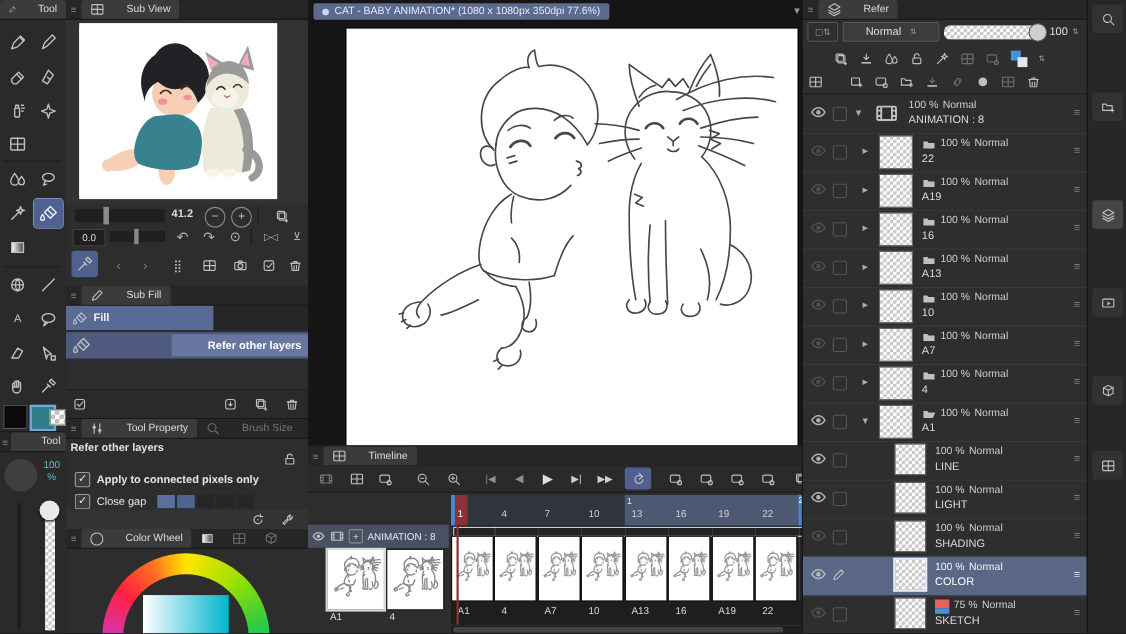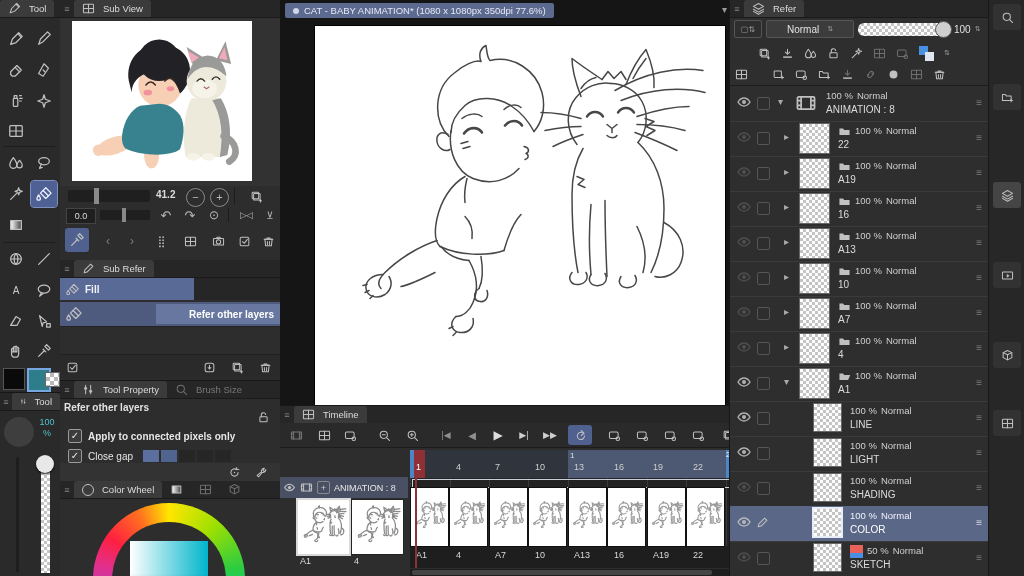--- a/index.html
+++ b/index.html
@@ -2,21 +2,21 @@
 <html><head>
 <meta charset="utf-8">
 <style>
   html,body{margin:0;padding:0;background:#111;}
   #app{position:relative;width:1024px;height:576px;overflow:hidden;
        font-family:"Liberation Sans",sans-serif;font-size:10px;color:#c9c9c9;
        background:#242424;user-select:none;}
   .abs{position:absolute;}
   .panel{position:absolute;background:#2d2d2d;}
   .hdr{display:flex;align-items:center;height:17px;background:#262626;border-bottom:1px solid #1a1a1a;}
-  .tab{display:flex;align-items:center;gap:8px;background:#3b3b3b;color:#ddd;padding:1px 8px;height:15px;border-radius:3px 3px 0 0;font-size:9.5px;white-space:nowrap;}
+  .tab{display:flex;align-items:center;gap:20px;background:#3b3b3b;color:#ddd;padding:1px 8px;height:15px;border-radius:3px 3px 0 0;font-size:9.5px;white-space:nowrap;}
   .tab.dim{background:transparent;color:#777;}
   .burger{color:#888;font-size:9px;width:14px;text-align:center;letter-spacing:0;}
   .ic{width:16px;height:16px;display:block;}
   .ic14{width:13px;height:13px;display:block;}
   svg.ic *,svg.ic14 *{stroke:#c0c0c0;fill:none;stroke-width:1.4;stroke-linecap:round;stroke-linejoin:round;}
   svg .fill{fill:#c0c0c0;stroke:none;}
   .dimic *{stroke:#6e6e6e !important;}
   
   #toolcol{left:0;top:0;width:60px;height:576px;background:#2a2a2a;border-right:1px solid #171717;}
   .tl{position:absolute;width:26px;height:26px;display:flex;align-items:center;justify-content:center;border-radius:3px;}
@@ -550,21 +550,21 @@
       </div>
   </div>
 
   <div class="panel" id="subtool">
     <div class="hdr">
       <span class="burger">≡</span>
       <div class="tab">
         <svg class="ic14">
             <use href="#i-penedit"></use>
           </svg>
-        <span>Sub Refer</span>
+        <span>Sub Fill</span>
       </div>
     </div>
     <div class="abs" style="left:0;top:18px;width:220px;height:22px;background:#262626">
       <div class="abs" style="left:0;top:0;width:128px;height:22px;background:#5a6a96;display:flex;align-items:center;gap:6px;padding-left:6px">
         <svg class="ic14">
             <use href="#i-bucket"></use>
           </svg>
         <span style="color:#f0f2fa;font-weight:bold">Fill</span>
       </div>
     </div>
@@ -1175,21 +1175,21 @@
             <use href="#i-eye"></use>
           </svg>
         <span class="chkbx"></span>
         <span class="lthumb checker-sm" style="left:84px;width:27px;height:27px"></span>
         <div class="ltxt" style="left:120px">
           <div class="l1">
             <span style="position:relative;width:13px;height:13px;display:inline-block">
                 <span style="position:absolute;left:0;top:0;width:13px;height:8px;background:#e8625a"></span>
                 <span style="position:absolute;left:0;bottom:0;width:13px;height:5px;background:#4a90e2"></span>
               </span>
-            <span>50 %</span>
+            <span>75 %</span>
               <span>Normal</span>
           </div>
           <div class="l2">SKETCH</div>
         </div>
         <span class="lmenu">≡</span>
       </div>
     </div>
   </div>
 
   <div class="panel" id="rstrip">

